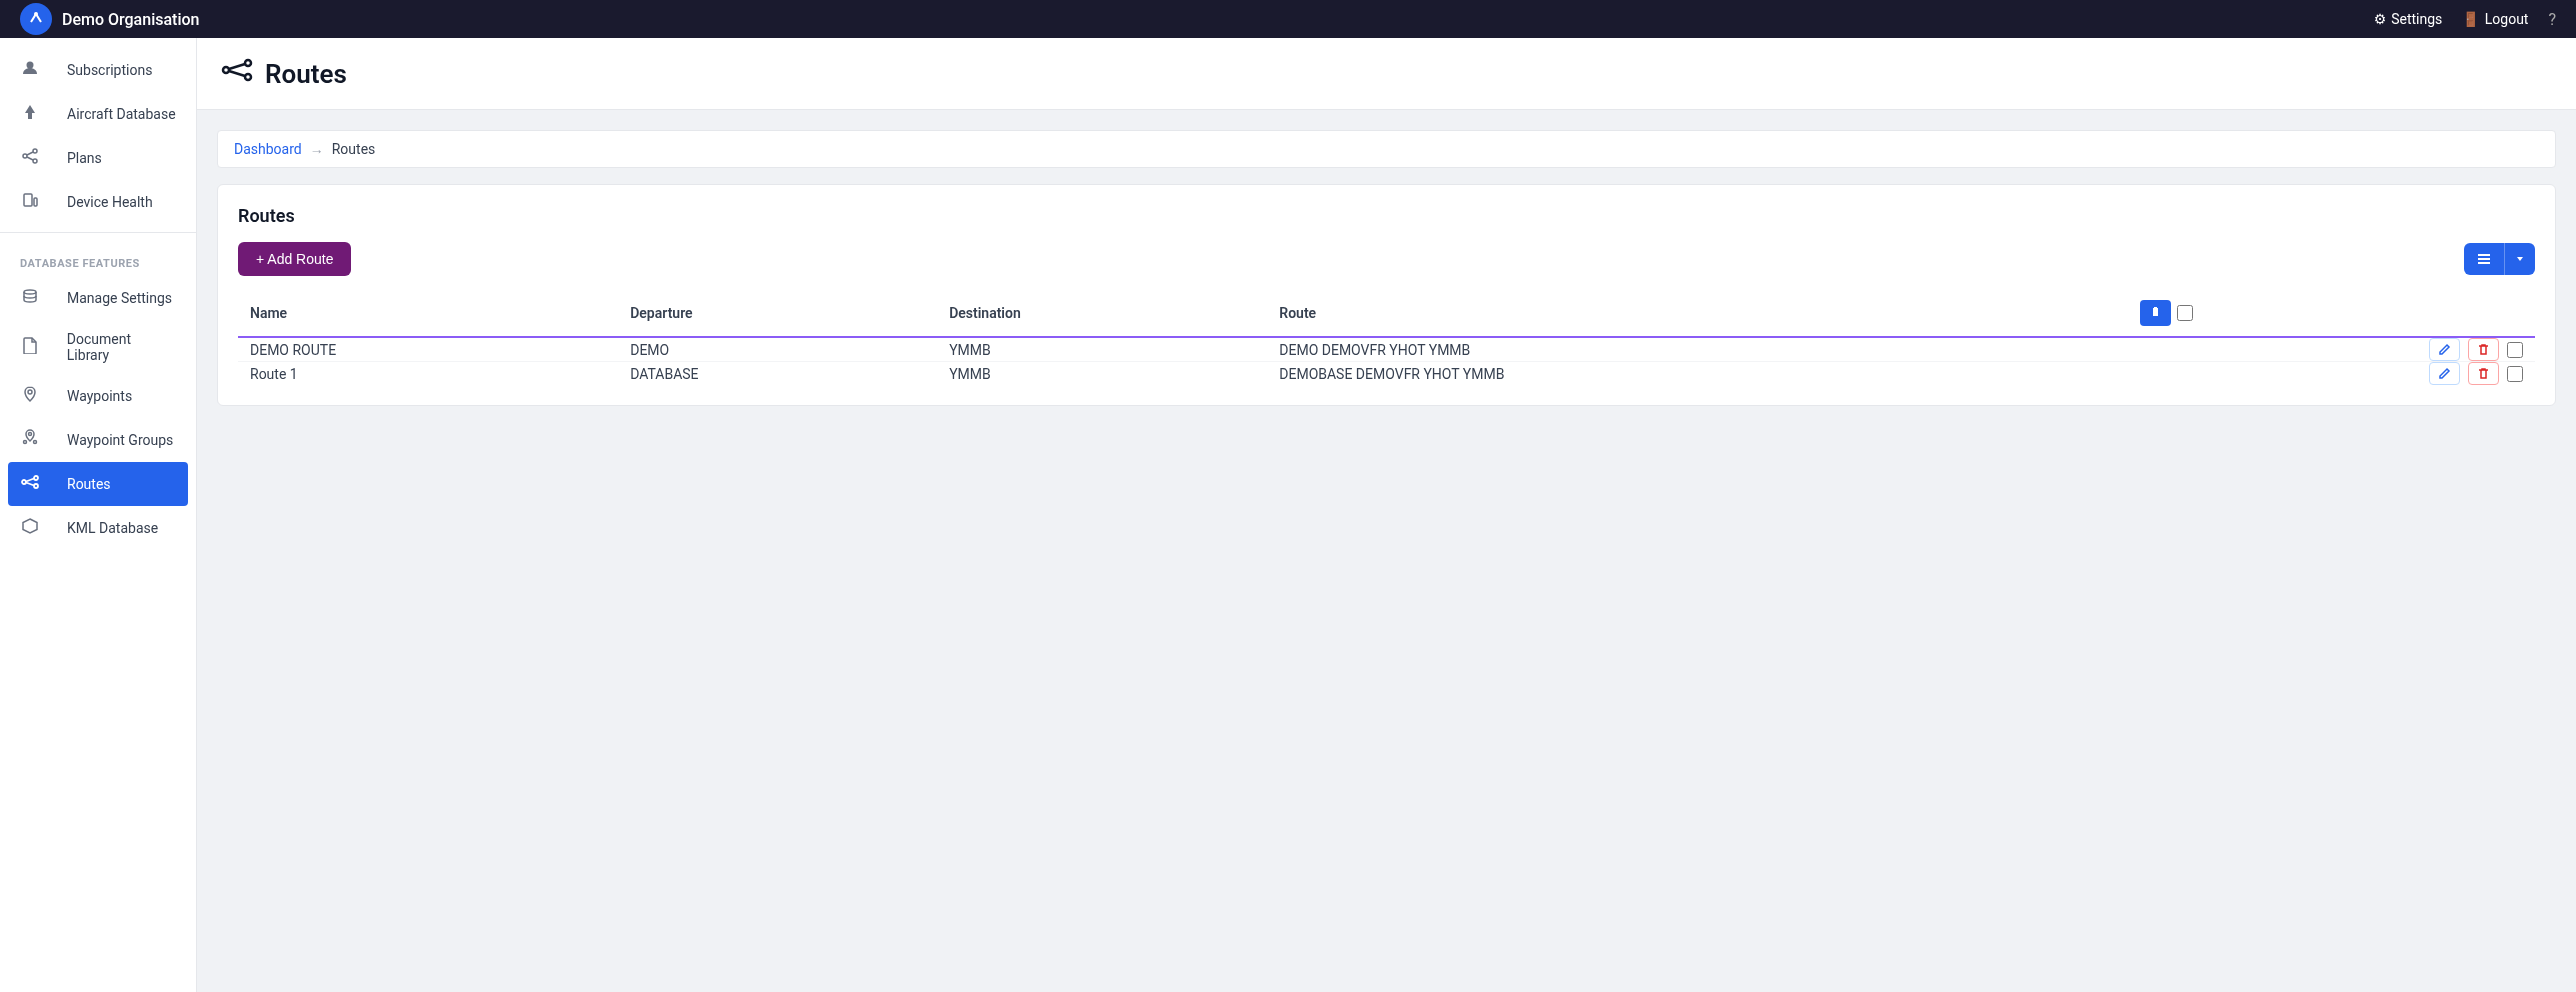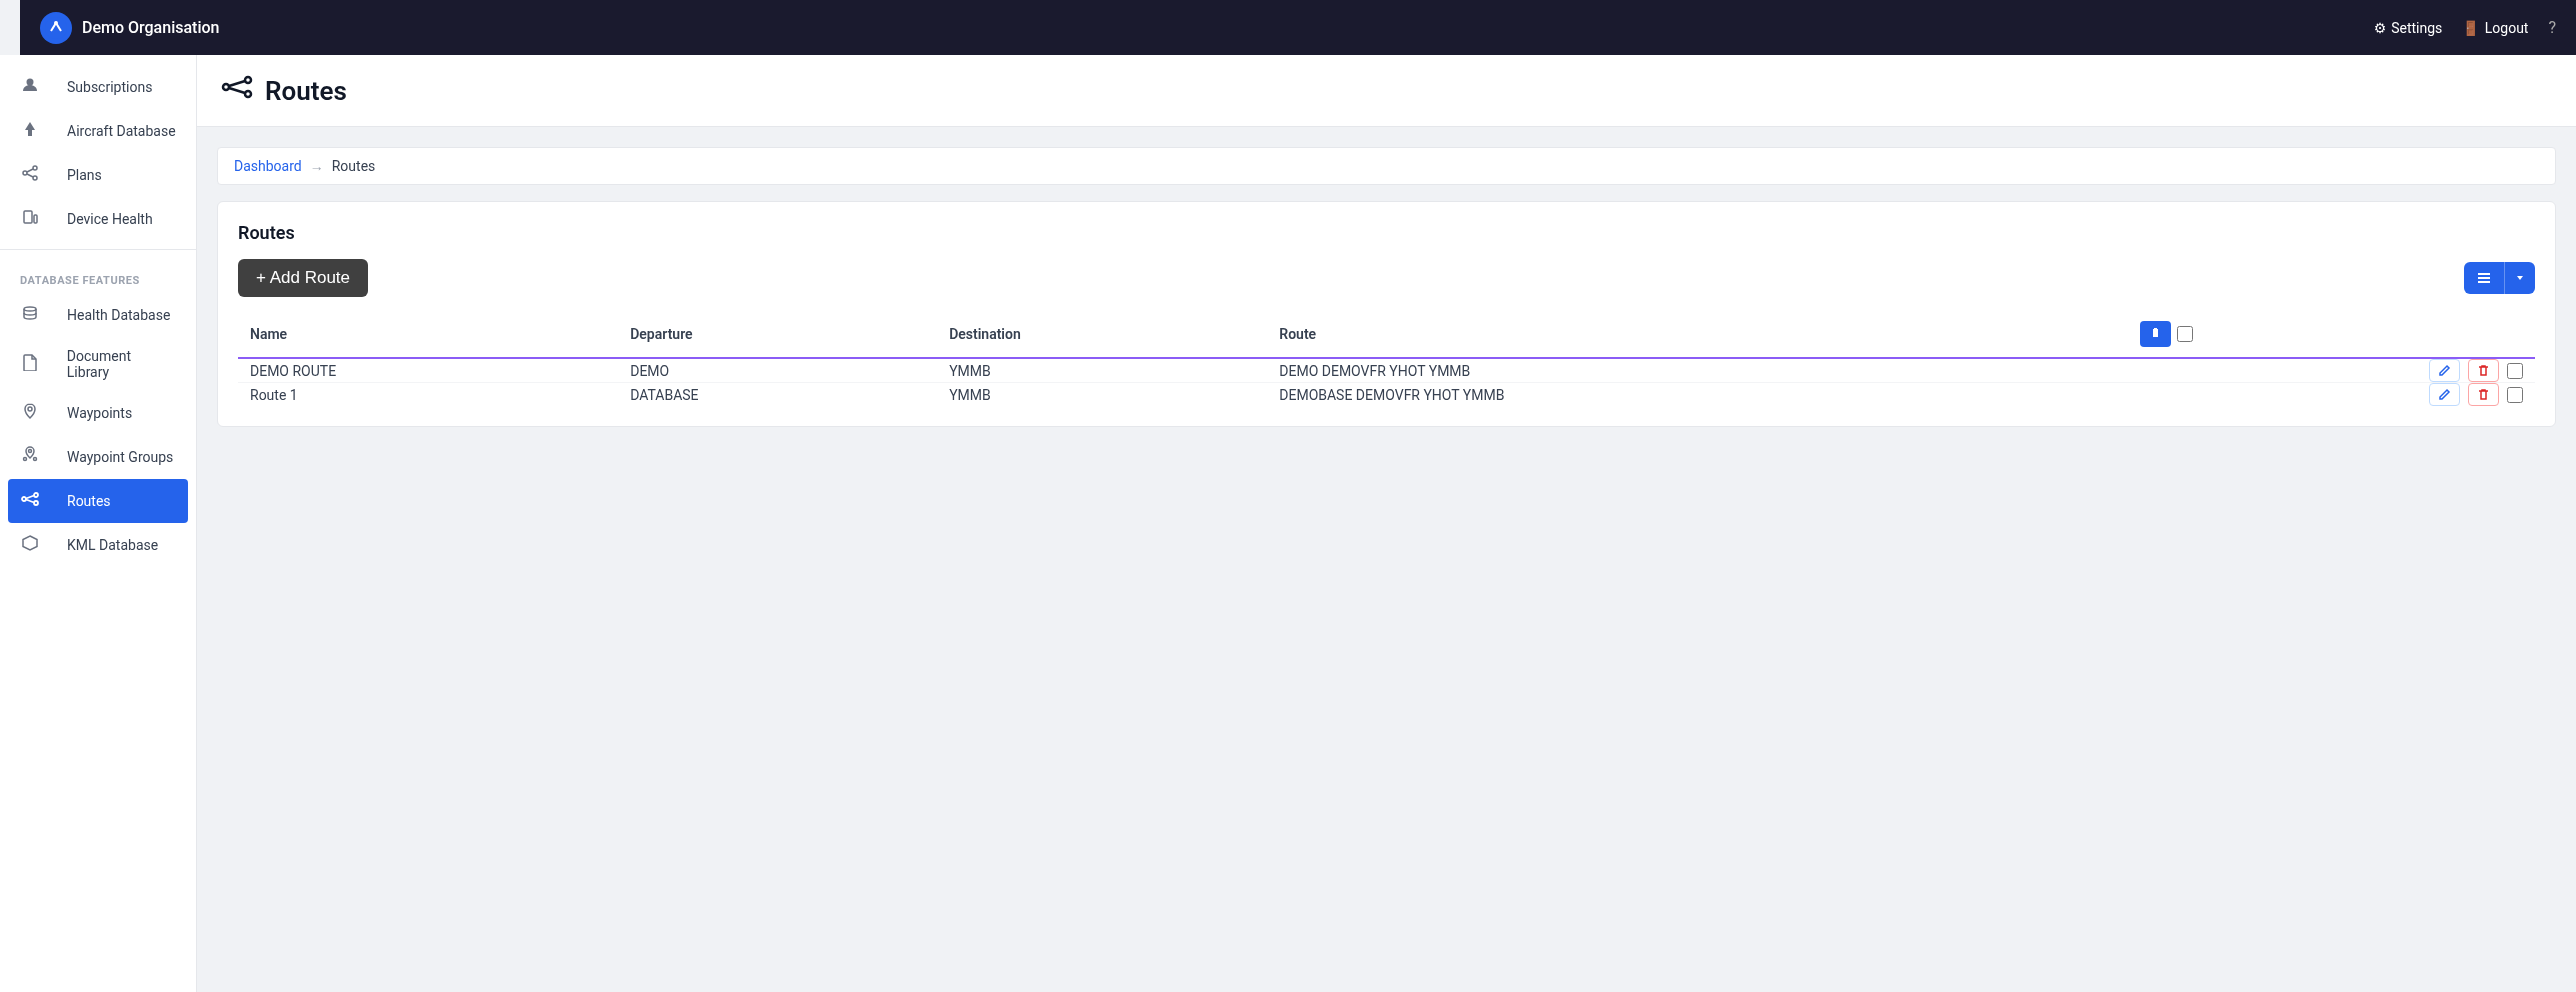--- a/index.html
+++ b/index.html
@@ -6,23 +6,22 @@
     body { font-family: -apple-system, BlinkMacSystemFont, 'Segoe UI', Roboto, sans-serif; background: #f0f2f5; display: flex; flex-direction: column; height: 100vh; }
 
     
     .topbar {
       background: #1a1a2e;
       color: white;
       display: flex;
       align-items: center;
       justify-content: space-between;
       padding: 0 20px;
-      height: 55px;
+      height: 38px;
       flex-shrink: 0;
-      margin-left: 20px;
     }
     .topbar-left { display: flex; align-items: center; gap: 10px; }
     .topbar-logo {
       width: 32px; height: 32px;
       background: #2563eb;
       border-radius: 50%;
       display: flex; align-items: center; justify-content: center;
       font-weight: bold; font-size: 14px; color: white;
     }
     .topbar-title { font-size: 16px; font-weight: 500; }
@@ -110,26 +109,26 @@
     .card-title { font-size: 18px; font-weight: 600; color: #111827; margin-bottom: 16px; }
 
     
     .table-toolbar {
       display: flex;
       align-items: center;
       justify-content: space-between;
       margin-bottom: 16px;
     }
     .btn-primary {
-      background: #404040;
+      background: #701a75;
       color: white;
       border: none;
       border-radius: 6px;
       padding: 9px 18px;
-      font-size: 17px;
+      font-size: 14px;
       font-weight: 500;
       cursor: pointer;
       display: flex;
       align-items: center;
       gap: 6px;
     }
 
     .btn-icon-group {
       display: flex;
       align-items: stretch;
@@ -287,21 +286,21 @@
     <div class="sidebar-section-label">DATABASE FEATURES</div>
 
     <a class="sidebar-item">
       <span class="sidebar-icon">
         <svg width="18" height="18" viewBox="0 0 18 18" fill="none" stroke="currentColor" stroke-width="1.5">
             <ellipse cx="9" cy="5" rx="6" ry="2"></ellipse>
             <path d="M3 5v4c0 1.1 2.7 2 6 2s6-.9 6-2V5"></path>
             <path d="M3 9v4c0 1.1 2.7 2 6 2s6-.9 6-2V9"></path>
           </svg>
       </span>
-      <span>Health Database</span>
+      <span>Manage Settings</span>
     </a>
     <a class="sidebar-item">
       <span class="sidebar-icon">
         <svg width="18" height="18" viewBox="0 0 18 18" fill="none" stroke="currentColor" stroke-width="1.5">
             <path d="M4 2h7l4 4v11a1 1 0 0 1-1 1H4a1 1 0 0 1-1-1V3a1 1 0 0 1 1-1z"></path>
             <polyline points="11,2 11,6 15,6"></polyline>
           </svg>
       </span>
       <span>Document Library</span>
     </a>

